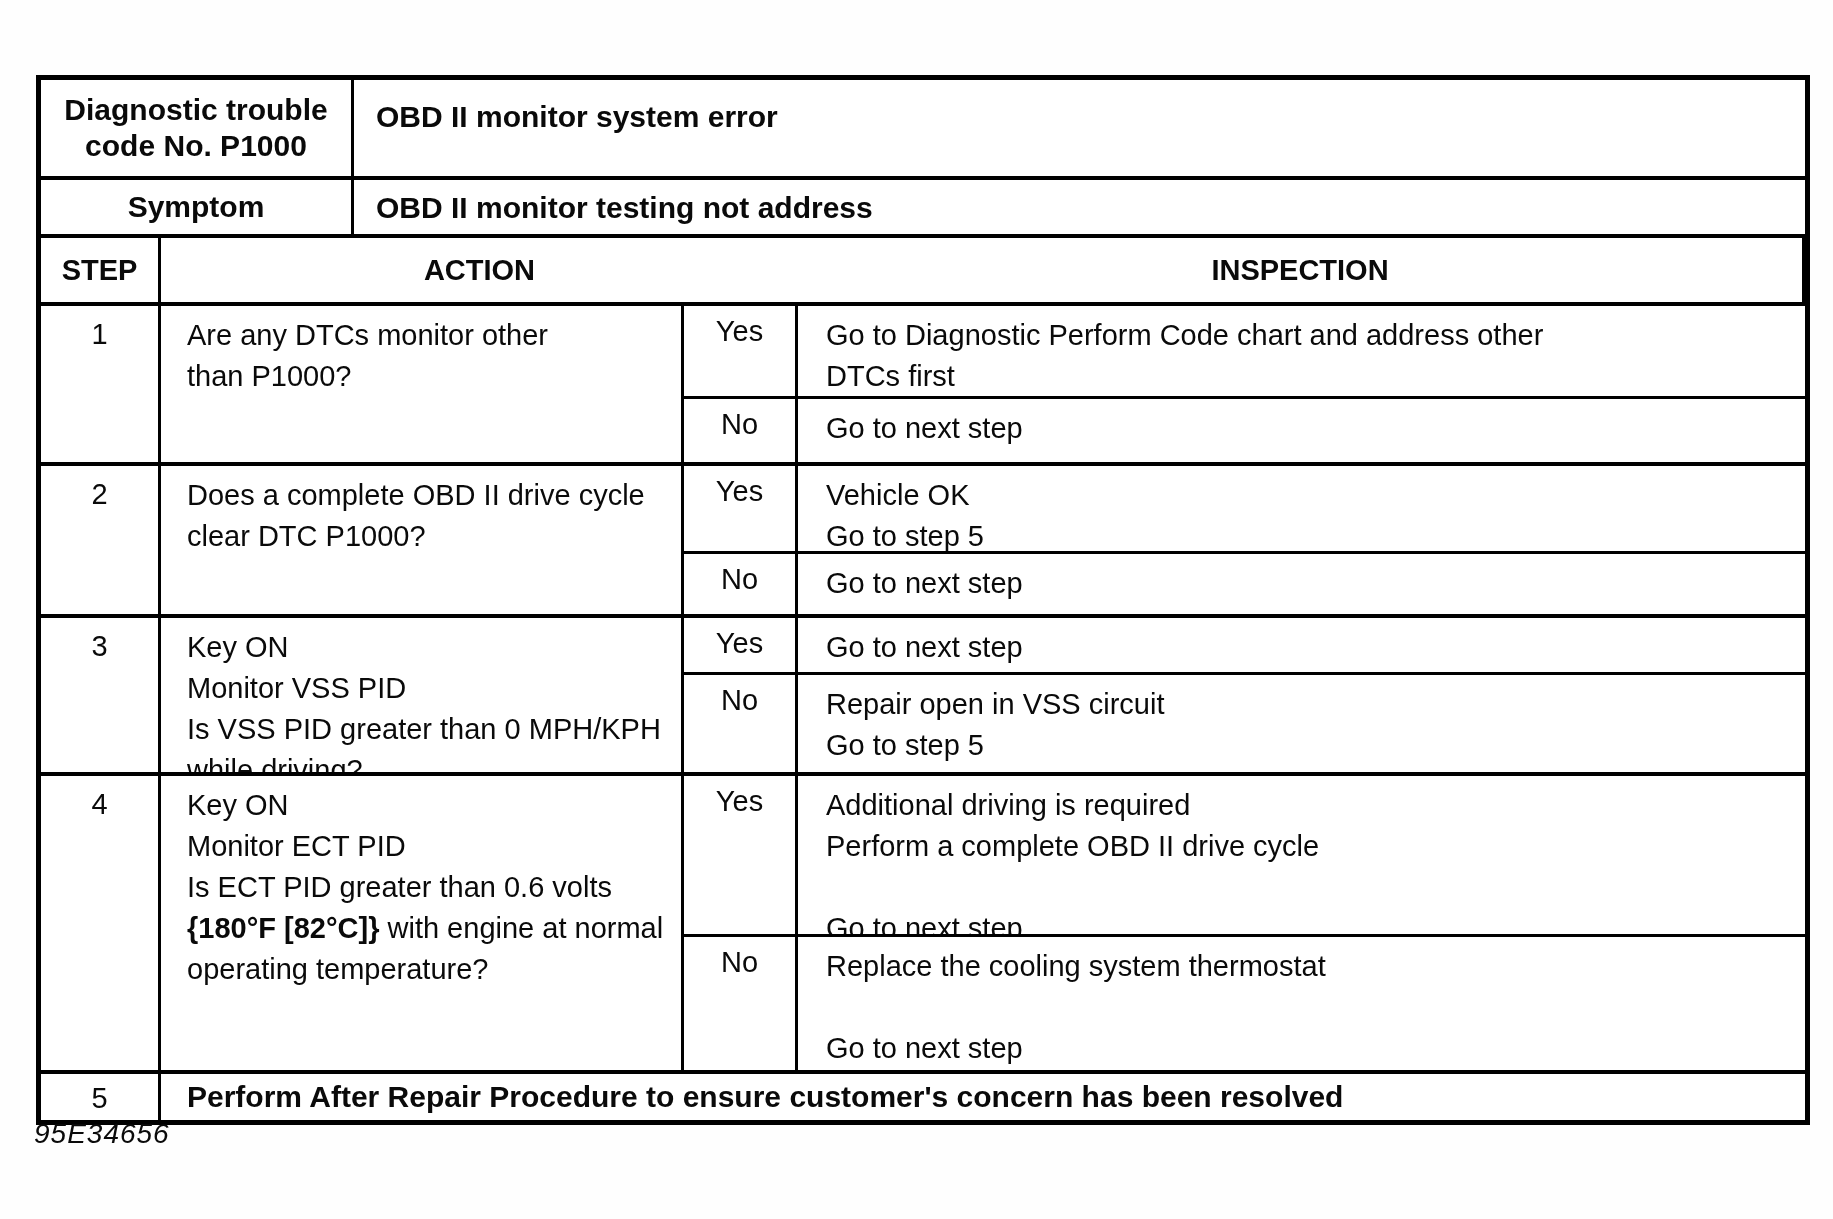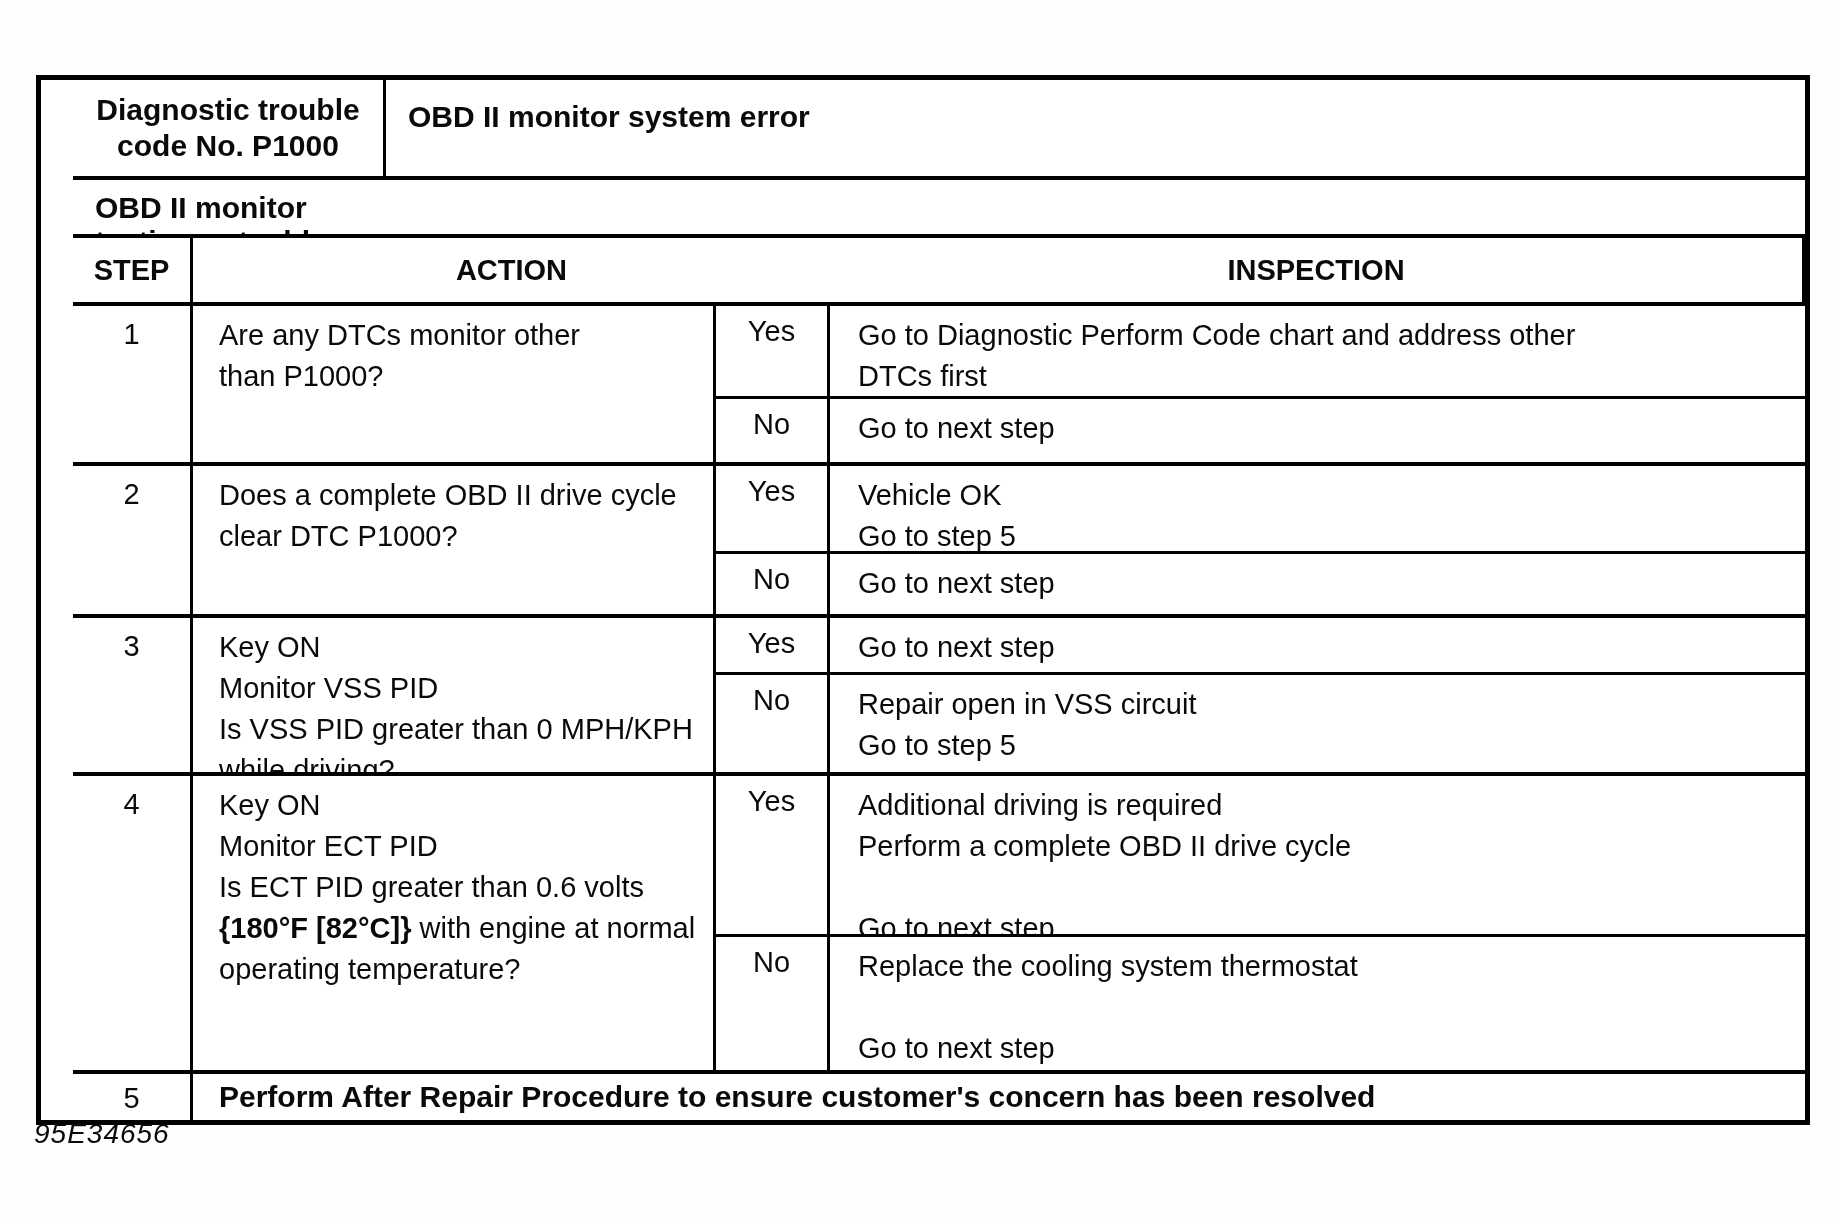--- a/index.html
+++ b/index.html
@@ -17,21 +17,20 @@
     overflow: hidden;
   }
   .dtc-table {
     position: absolute;
     left: 36px;
     top: 75px;
     width: 1774px;
     border: 5px solid #000;
     box-sizing: border-box;
     background: #fff;
-    padding-left: 32px;
   }
   .row { display: grid; box-sizing: border-box; }
   .row.bt  { border-top: 4px solid #000; }
   .cell { box-sizing: border-box; overflow: hidden; }
   .vr   { border-right: 3px solid #000; }
 
   
   .r1 { grid-template-columns: 313px 1fr; height: 96px; }
   .r2 { grid-template-columns: 313px 1fr; height: 58px; }
   .r3 { grid-template-columns: 120px 637px 1fr; height: 68px; }
@@ -104,20 +103,21 @@
 
   <div class="dtc-table">
 
     <div class="row r1">
       <div class="cell vr hdr-label">Diagnostic trouble
 code No. P1000</div>
       <div class="cell hdr-value">OBD II monitor system error</div>
     </div>
 
     <div class="row r2 bt">
+      <div class="cell vr hdr-label">Symptom</div>
       <div class="cell hdr-value">OBD II monitor testing not address</div>
     </div>
 
     <div class="row r3 bt">
       <div class="cell vr col-head">STEP</div>
       <div class="cell col-head">
         <div class="col-head-action-inner">ACTION</div>
       </div>
       <div class="cell vr col-head">INSPECTION</div>
     </div>

